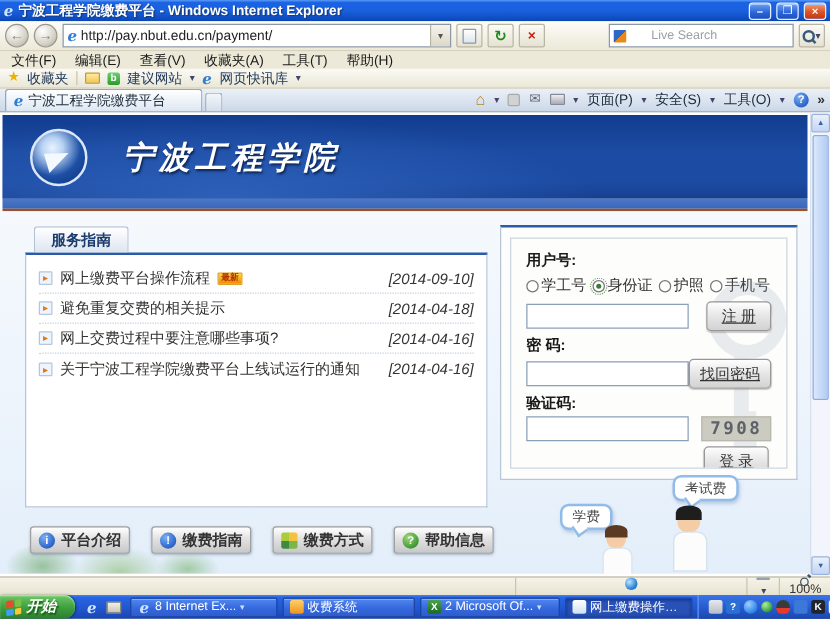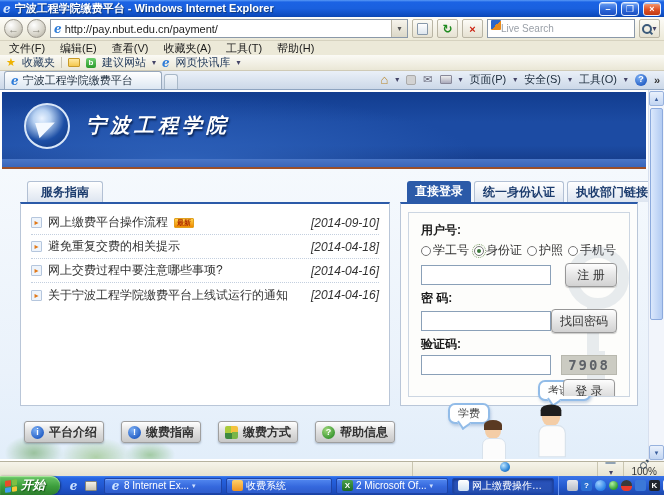--- a/index.html
+++ b/index.html
@@ -24,21 +24,21 @@
     background:radial-gradient(circle at 35% 30%,#ffffff,#d6d3c8 60%,#aaa69a);display:flex;align-items:center;justify-content:center;}
   .addr{flex:1;height:19px;background:#fff;border:1px solid #8a98a8;display:flex;align-items:center;gap:3px;padding:0 0 0 3px;}
   .addr input{border:0;outline:0;flex:1;font-size:11px;color:#222;font-family:inherit;min-width:0;background:transparent;}
   .ddbox{width:16px;height:17px;flex:none;background:linear-gradient(#f6f4ec,#dcd8c8);border-left:1px solid #b8b4a4;
     text-align:center;color:#555;font-size:8px;line-height:17px;}
   .tinybtn{width:21px;height:19px;flex:none;border:1px solid #b9b5a4;border-radius:2px;display:flex;align-items:center;justify-content:center;
     background:linear-gradient(#fcfbf6,#e6e2d2);font-size:11px;}
   .refresh-g{color:#1f8a1f;font-size:12px;font-weight:bold;}
   .stop-r{color:#cc2211;font-size:11px;font-weight:bold;}
   .compat-icn{width:11px;height:12px;border:1px solid #8899aa;background:linear-gradient(#fff,#dde6ee);border-radius:1px;}
-  .search{width:148px;height:19px;flex:none;background:#fff;border:1px solid #8a98a8;display:flex;gap:0;padding:0 3px;}
+  .search{width:148px;height:19px;flex:none;background:#fff;border:1px solid #8a98a8;display:flex;align-items:center;gap:20px;padding:0 3px;margin-left:47px;}
   .search input{border:0;outline:0;flex:1;min-width:0;font-size:10px;color:#555;font-family:inherit;}
   .search input::placeholder{color:#9aa0a8;}
   .lslogo{width:10px;height:10px;flex:none;background:linear-gradient(135deg,#2b66c8 50%,#e88a1a 50%);border-radius:1px;}
   .mag{width:10px;height:10px;position:relative;flex:none;}
   .mag::before{content:"";position:absolute;width:6px;height:6px;border:2px solid #3b5a7a;border-radius:50%;left:0;top:0;}
   .mag::after{content:"";position:absolute;width:4px;height:2px;background:#3b5a7a;transform:rotate(45deg);right:-1px;bottom:0;}
 
   
   .menubar{height:14px;flex:none;background:#ece9d8;display:flex;align-items:center;gap:15px;padding:0 9px;font-size:11px;color:#1a1a1a;}
   .favbar{height:16px;flex:none;display:flex;align-items:center;gap:6px;padding:0 6px;font-size:11px;color:#223a5a;
@@ -62,22 +62,22 @@
   .ovf{color:#333;font-weight:bold;}
 
   
   .viewport{flex:1;position:relative;background:#fff;overflow:hidden;}
   .page{position:absolute;left:0;top:0;width:648px;height:100%;}
   .banner{margin:2px 2px 0;height:67px;display:flex;align-items:center;padding-left:22px;
     background:radial-gradient(ellipse 500px 120px at 28% 110%,#2f63bc 0%,transparent 60%),linear-gradient(180deg,#123d8f 0%,#1c4ba3 45%,#1c4ba3 80%,#173f8f 100%);}
   .logo{width:46px;height:46px;flex:none;border-radius:50%;border:2px solid #d9e7f8;position:relative;
     background:radial-gradient(circle at 38% 32%,#eaf3ff 0%,#b8d2f2 22%,#1d4fa5 58%,#0d3378 100%);}
   .logo::after{content:"";position:absolute;left:11px;top:15px;border-left:19px solid #f4f9ff;border-top:5px solid transparent;border-bottom:11px solid transparent;transform:rotate(-16deg);}
-  .schoolname{margin-left:16px;color:#fff;font-family:"DejaVu Serif","Liberation Serif",serif;font-style:italic;font-weight:bold;
-    font-size:20px;letter-spacing:4px;text-shadow:1px 2px 2px #0a2250;white-space:nowrap;text-align:center;}
+  .schoolname{margin-left:28px;color:#fff;font-family:"DejaVu Serif","Liberation Serif",serif;font-style:italic;font-weight:bold;
+    font-size:25px;letter-spacing:4px;text-shadow:1px 2px 2px #0a2250;white-space:nowrap;text-align:center;}
   .platname{margin-left:18px;color:#f2f7ff;font-size:19px;font-weight:bold;letter-spacing:5px;text-shadow:1px 1px 1px #0a2250;white-space:nowrap;}
   .stripe{margin:0 2px;height:10px;background:linear-gradient(#4a77c8,#3a66ba);border-bottom:2px solid #9a4f2a;}
   .content{position:relative;height:290px;background:linear-gradient(180deg,#f5f9fd 0%,#eaf2fb 70%,#e2eefa 100%);overflow:hidden;}
 
   .trees{position:absolute;left:0;bottom:0;width:180px;height:40px;opacity:.55;
     background:radial-gradient(ellipse 42px 26px at 34px 34px,#5f9e52 0%,rgba(95,158,82,0) 70%),
                radial-gradient(ellipse 52px 28px at 96px 38px,#86b868 0%,rgba(134,184,104,0) 70%),
                radial-gradient(ellipse 36px 20px at 150px 36px,#6fae5f 0%,rgba(111,174,95,0) 70%);}
 
   
@@ -109,21 +109,21 @@
   .key::after{content:"";position:absolute;top:58px;left:28px;width:12px;height:80px;background:#8a9cb0;box-shadow:8px 44px 0 -2px #8a9cb0,8px 60px 0 -2px #8a9cb0;}
   .flabel{font-weight:bold;font-size:12px;color:#1a1a1a;margin-top:3px;}
   .radios{display:flex;align-items:center;margin:3px 0 4px;font-size:12px;color:#333;white-space:nowrap;}
   .radio{width:10px;height:10px;flex:none;border:1px solid #777;border-radius:50%;background:#fff;margin:0 2px 0 0;position:relative;}
   .radio.sel{outline:1px dotted #7a9a66;outline-offset:1px;}
   .radio.sel::after{content:"";position:absolute;inset:2px;border-radius:50%;background:#3c7a3c;}
   .rlbl{margin-right:5px;}
   .frow{display:flex;align-items:center;justify-content:space-between;margin:2px 0 3px;position:relative;z-index:1;}
   .txt{width:130px;height:20px;border:1px solid #8aa0b8;background:#fff;font-size:12px;padding:0 3px;font-family:inherit;outline:0;}
   .formbtn{min-width:52px;height:20px;padding:11px 10px;border:1px solid #979797;border-radius:4px;color:#333;font-size:12px;font-family:inherit;
-    background:linear-gradient(#fefefe,#e8e8e8 45%,#d2d2d2);box-shadow:0 1px 1px rgba(0,0,0,.2);display:flex;align-items:center;justify-content:center;white-space:nowrap;}
+    background:linear-gradient(#fefefe,#e8e8e8 45%,#d2d2d2);box-shadow:0 1px 1px rgba(0,0,0,.2);display:flex;align-items:center;justify-content:center;white-space:nowrap;text-decoration:underline;}
   .captcha{width:56px;height:20px;background:#cbcbc2;border:1px solid #b8b8ae;display:flex;align-items:center;justify-content:center;
     font-family:"DejaVu Sans Mono","Liberation Mono",monospace;font-weight:bold;font-size:14px;letter-spacing:2px;color:#5e6268;}
   .loginrow{display:flex;justify-content:flex-end;margin-top:4px;padding-right:2px;position:relative;z-index:1;}
 
   
   .fbtns{position:absolute;left:24px;top:252px;display:flex;gap:17px;}
   .fbtn{width:80px;height:22px;display:flex;align-items:center;justify-content:center;gap:5px;font-size:12px;font-weight:bold;color:#333;
     border:1px solid #9f9f9f;border-radius:3px;background:linear-gradient(#ffffff,#e2e2e2 45%,#c8c8c8);box-shadow:0 1px 2px rgba(60,80,110,.35);white-space:nowrap;}
   .cicn{width:13px;height:13px;flex:none;border-radius:50%;color:#fff;font-size:9px;font-weight:bold;display:flex;align-items:center;justify-content:center;line-height:1;}
   .cicn.blue{background:radial-gradient(circle at 35% 30%,#7aaef4,#2a64c8 70%);}
@@ -322,25 +322,20 @@
             </div>
             <div class="nrow" style="border-bottom:0;">
               <span class="bullet">▸</span>
               <span class="ntitle">关于宁波工程学院缴费平台上线试运行的通知</span>
               <span class="ndate">[2014-04-16]</span>
             </div>
           </div>
         </div>
 
         <div class="panel login-panel">
-          <div class="ptabs">
-            <span class="ptab active">直接登录</span>
-            <span class="ptab idle">统一身份认证</span>
-            <span class="ptab idle">执收部门链接</span>
-          </div>
           <div class="pbox">
             <div class="inner">
               <div class="key"></div>
               <div class="flabel">用户号:</div>
               <div class="radios">
                 <span class="radio"></span>
                 <span class="rlbl">学工号</span>
                 <span class="radio sel"></span>
                 <span class="rlbl">身份证</span>
                 <span class="radio"></span>

